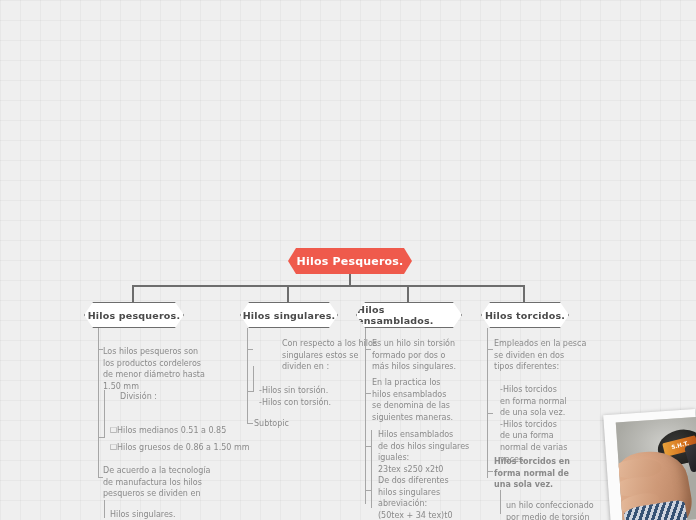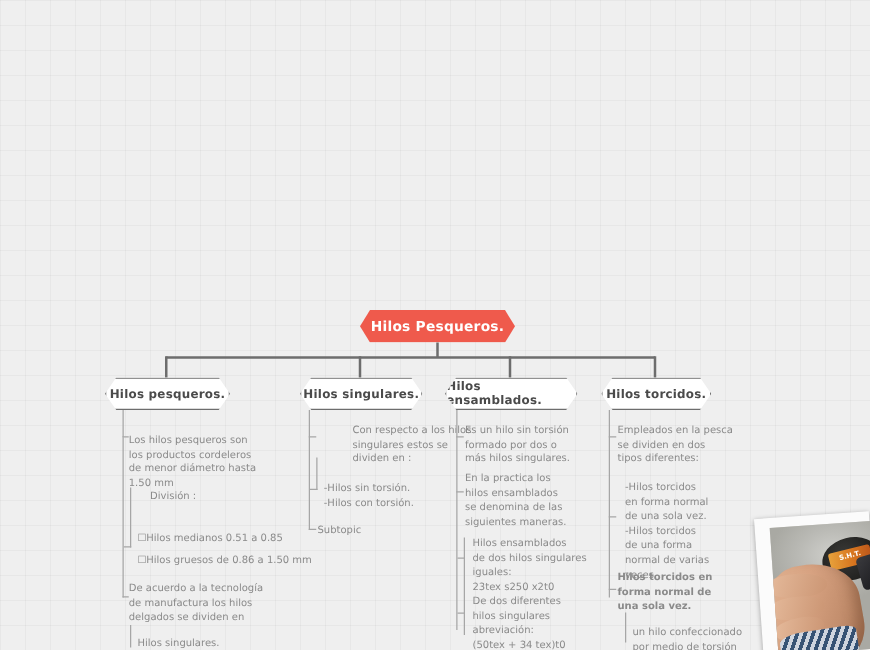--- a/index.html
+++ b/index.html
@@ -140,21 +140,21 @@
   <div class="line hthin" style="left:99px;top:437px;width:6px;"></div>
   <div class="tb" style="left:120px;top:391px;">División :</div>
 
   <div class="tb" style="left:110px;top:425px;"><span class="cb">☐</span><span>Hilos medianos 0.51 a 0.85</span></div>
   <div class="tb" style="left:110px;top:442px;"><span class="cb">☐</span><span>Hilos gruesos de 0.86 a 1.50 mm</span></div>
 
   <div class="line hthin" style="left:98px;top:477px;width:5px;"></div>
   <div class="line vthin" style="left:98px;top:350px;height:128px;"></div>
   <div class="tb" style="left:103px;top:465px;width:145px;">De acuerdo a la tecnología
 de manufactura los hilos
-delgados se dividen en</div>
+pesqueros se dividen en</div>
   <div class="line vthin" style="left:104px;top:500px;height:18px;"></div>
   <div class="tb" style="left:110px;top:509px;">Hilos singulares.</div>
 
   <div class="line vthin" style="left:247px;top:328px;height:96px;"></div>
   <div class="line hthin" style="left:247px;top:349px;width:6px;"></div>
   <div class="tb" style="left:254px;top:338px;width:145px;margin-left:28px;">Con respecto a los hilos
 singulares estos se
 dividen en :</div>
 
   <div class="line vthin" style="left:253px;top:366px;height:26px;"></div>

